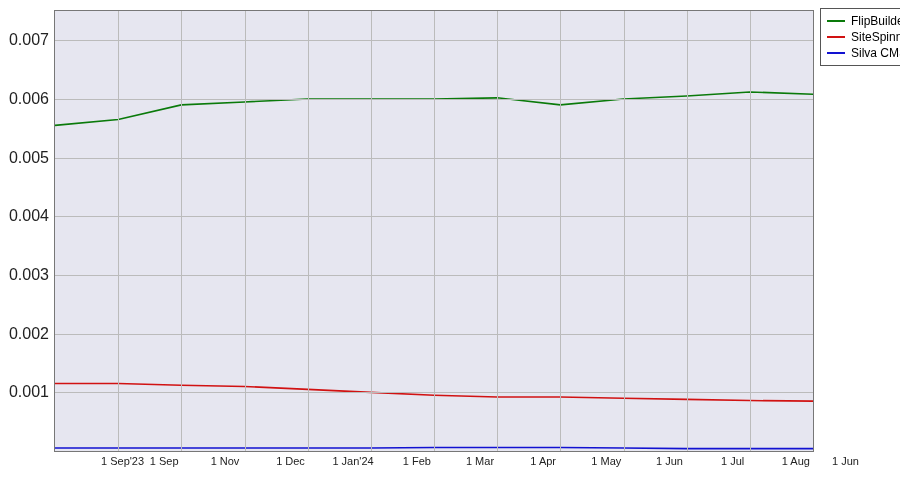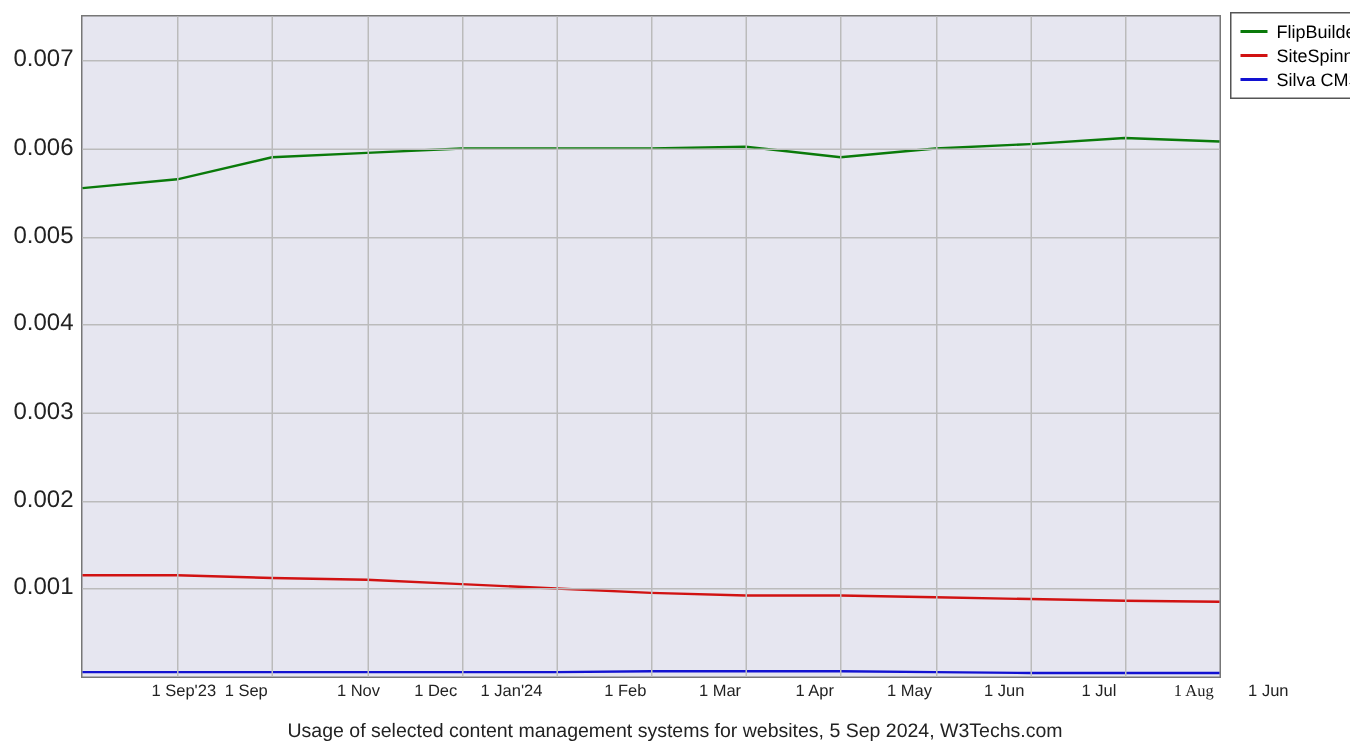--- a/index.html
+++ b/index.html
@@ -114,52 +114,51 @@
       <div class="grid-line-h" style="top: 146.667px;"></div>
       <div class="y-tick-label" style="top: 146.667px;">0.005</div>
       <div class="grid-line-h" style="top: 88px;"></div>
       <div class="y-tick-label" style="top: 88px; margin-left: 24px;">0.006</div>
       <div class="grid-line-h" style="top: 29.3333px;"></div>
       <div class="y-tick-label" style="top: 29.3333px;">0.007</div>
       <div class="x-tick-label" style="left: 0px; transform: translateX(0px);">1 Sep'23</div>
       <div class="grid-line-v" style="left: 63.1667px;"></div>
       <div class="x-tick-label" style="left: 63.1667px;">1 Sep</div>
       <div class="grid-line-v" style="left: 126.333px;"></div>
-      <div class="x-tick-label" style="left: 138px; text-align: center;">1 Nov</div>
+      <div class="x-tick-label" style="left: 124px; text-align: center;">1 Nov</div>
       <div class="grid-line-v" style="left: 189.5px;"></div>
       <div class="x-tick-label" style="left: 189.5px;">1 Dec</div>
       <div class="grid-line-v" style="left: 252.667px;"></div>
-      <div class="x-tick-label" style="left: 240px;">1 Jan'24</div>
+      <div class="x-tick-label" style="left: 252px;">1 Jan'24</div>
       <div class="grid-line-v" style="left: 315.833px;"></div>
       <div class="x-tick-label" style="left: 315.833px;">1 Feb</div>
       <div class="grid-line-v" style="left: 379px;"></div>
       <div class="x-tick-label" style="left: 379px;">1 Mar</div>
       <div class="grid-line-v" style="left: 442.167px;"></div>
       <div class="x-tick-label" style="left: 442.167px;">1 Apr</div>
       <div class="grid-line-v" style="left: 505.333px;"></div>
       <div class="x-tick-label" style="left: 505.333px;">1 May</div>
       <div class="grid-line-v" style="left: 568.5px;"></div>
       <div class="x-tick-label" style="left: 568.5px;">1 Jun</div>
       <div class="grid-line-v" style="left: 631.667px;"></div>
       <div class="x-tick-label" style="left: 631.667px; text-align: right;">1 Jul</div>
       <div class="grid-line-v" style="left: 694.833px;"></div>
-      <div class="x-tick-label" style="left: 694.833px; font-family: Liberation Serif, serif;">1 Aug</div>
+      <div class="x-tick-label" style="left: 694.833px;">1 Aug</div>
       <div class="x-tick-label" style="left: 758px; transform: translateX(-100%);">1 Jun</div>
     </div>
 
   <div class="legend" id="legend" style="left: 820px; top: 8px;">
       <div class="legend-row">
         <span class="legend-swatch" style="border-top-color: rgb(10, 122, 10);"></span>
         <span>FlipBuilder</span>
       </div>
       <div class="legend-row">
         <span class="legend-swatch" style="border-top-color: rgb(209, 18, 18);"></span>
         <span>SiteSpinner</span>
       </div>
       <div class="legend-row">
         <span class="legend-swatch" style="border-top-color: rgb(18, 18, 209);"></span>
         <span>Silva CMS</span>
       </div>
     </div>
 
-  <div class="caption">Usage of selected content management systems for websites, 5 Sep 2024, W3Techs.com</div>
 
 </div>
 
 </body></html>

